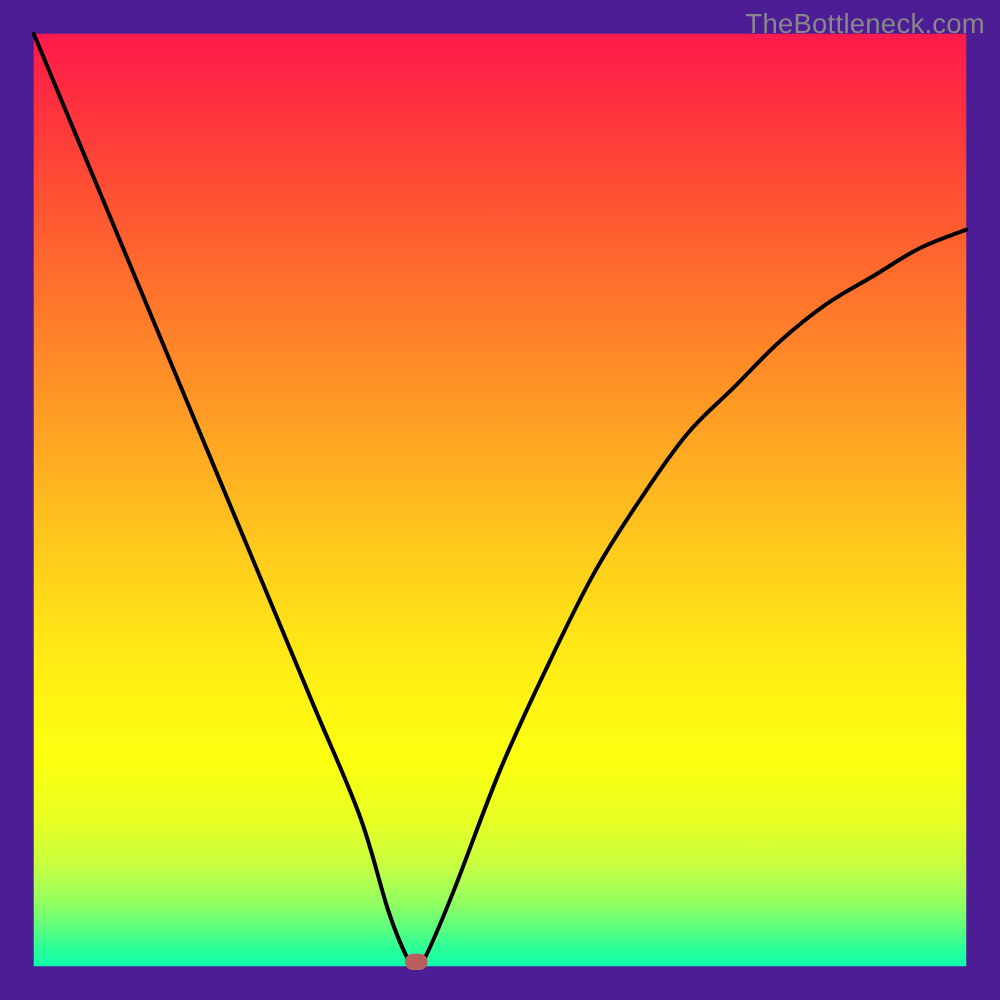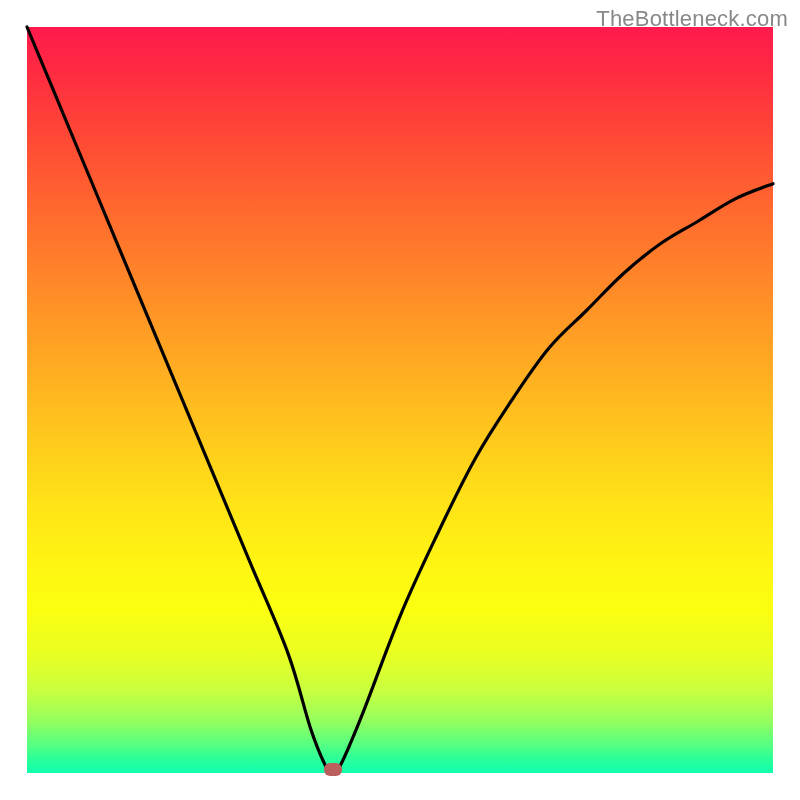--- a/index.html
+++ b/index.html
@@ -7,21 +7,21 @@
     width: 800px;
     height: 800px;
     background: #000;
     position: relative;
     font-family: Arial, sans-serif;
     overflow: hidden;
   }
   .outer {
     width: 800px;
     height: 800px;
-    background: #ffffff;
+    background: #4c1d95;
     position: relative;
   }
   .plot-area {
     position: absolute;
     left: 27px;
     top: 27px;
     width: 746px;
     height: 746px;
     
     background: linear-gradient(to bottom,

